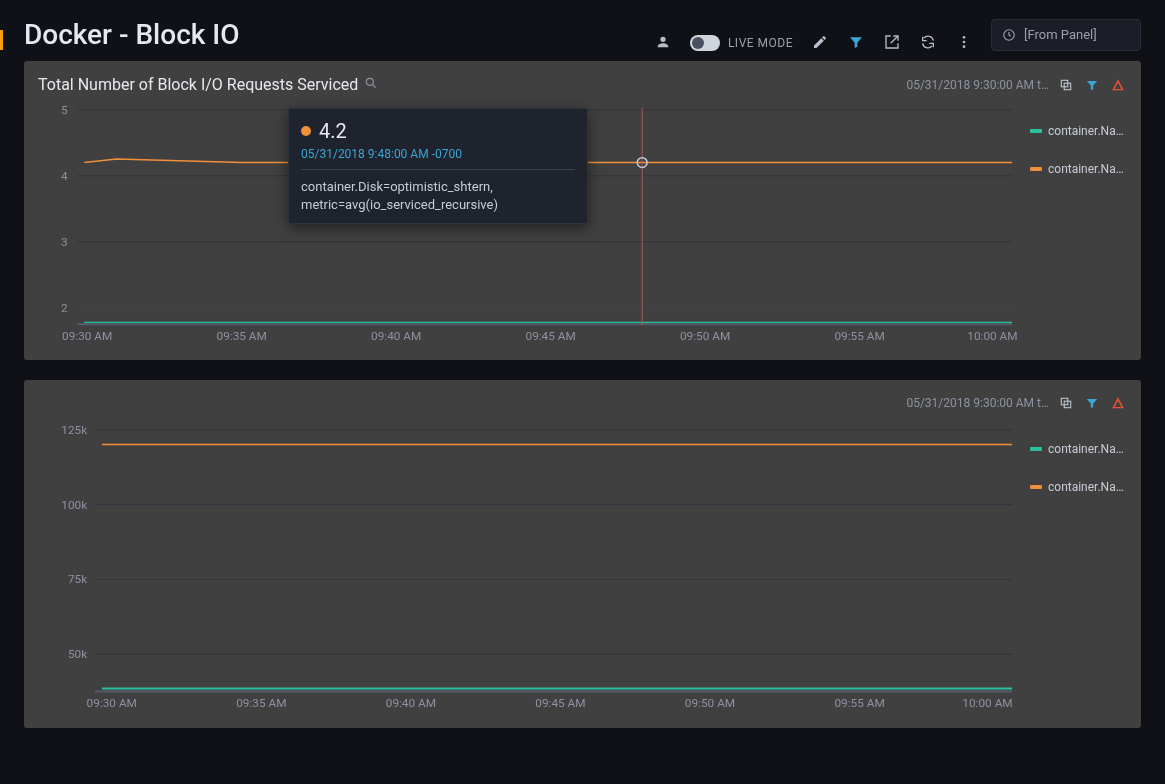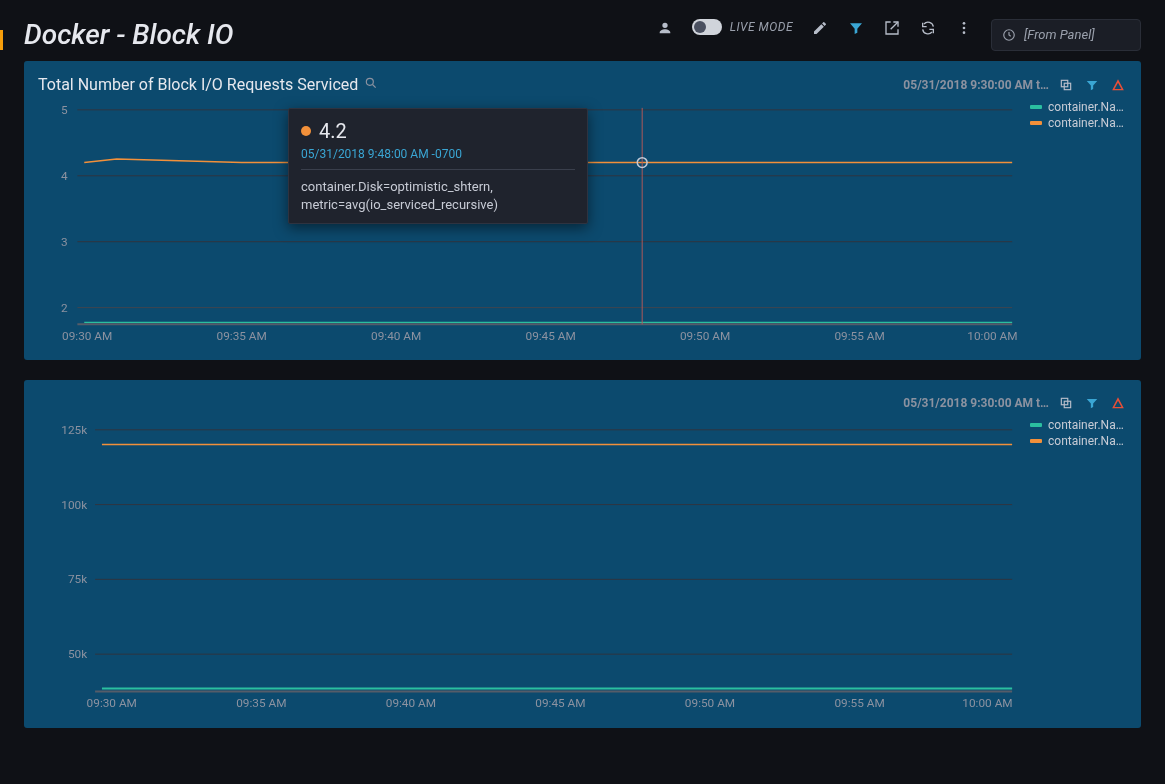--- a/index.html
+++ b/index.html
@@ -15,31 +15,30 @@
   
   .left-accent {
     position: absolute;
     left: 0; top: 30px; width: 3px; height: 20px;
     background: #f59e0b;
   }
   .header {
     display: flex;
     align-items: center;
     padding: 18px 24px 10px 24px;
-    font-style: italic;
   }
   .title {
     font-size: 28px;
     font-weight: 500;
     color: #e6e8ee;
     flex: 1;
   }
   .header-controls {
     display: flex;
-    align-items: flex-start;
+    align-items: flex-end;
     gap: 18px;
   }
   .live-mode { display:flex; align-items:center; gap:8px; color:#9aa0ac; font-size:12px; letter-spacing:0.5px; }
   .toggle {
     width: 30px; height: 16px; border-radius: 8px;
     background: #d0d4db; position: relative;
     display:inline-block;
   }
   .toggle::after {
     content:""; position:absolute; left:2px; top:2px;
@@ -51,50 +50,50 @@
     cursor:pointer; color:#b7bdc9;
   }
   .icon-btn.active { color:#3aa6d4; }
   .time-select {
     background:#1b1e26; border:1px solid #2a2e38; border-radius:4px;
     height:32px; min-width:150px; display:flex; align-items:center;
     padding:0 10px; gap:8px; color:#9aa0ac;
   }
   .panels { padding: 0 24px; display:flex; flex-direction:column; gap:20px; }
   .panel {
-    background:#0c4a6e; border-radius:3px; padding:14px 14px 10px 14px;
+    background:#404040; border-radius:3px; padding:14px 14px 10px 14px;
     position:relative;
   }
   .panel-header {
     display:flex; align-items:center; margin-bottom:6px;
   }
   .panel-title {
     font-size:16px; font-weight:400; color:#e6e8ee;
     display:flex; align-items:center; gap:6px;
   }
   .panel-title .zoom-icon { color:#8c92a0; }
   .panel-meta {
     margin-left:auto; display:flex; align-items:center; gap:8px;
-    color:#8c92a0; font-size:12px;font-weight:bold;
+    color:#8c92a0; font-size:12px;
   }
   .panel-meta .warn { color:#e94f37; }
   .chart-area {
     display:flex;
   }
   .chart {
     flex:1;
     position:relative;
     height: 250px;
   }
   .chart svg { position:absolute; inset:0; }
   .legend {
     width:105px; padding-left:8px; font-size:12px; color:#c7cbd5;
     overflow:hidden;
   }
-  .legend-item { display:flex; align-items:center; gap:6px; white-space:nowrap; margin-bottom:2px;}
+  .legend-item { display:flex; align-items:center; gap:6px; white-space:nowrap; margin-bottom:2px;margin-top:24px;}
   .legend-swatch { width:12px; height:4px; border-radius:1px; }
   .swatch-teal { background:#2bbfa0; }
   .swatch-orange { background:#f2903a; }
   .axis-label { fill:#8c92a0; font-size:12px; }
   .grid-line { stroke:#30343f; stroke-width:1; }
   .baseline { stroke:#40454f; stroke-width:1; }
   .axis-bottom-line { stroke:#555c69; stroke-width:2; }
   .series-teal-line { stroke:#2bbfa0; stroke-width:1.5; fill:none; }
   .series-teal-bottom { stroke:#2bbfa0; stroke-width:2; fill:none; }
   .series-orange { stroke:#f2903a; stroke-width:1.5; fill:none; }

